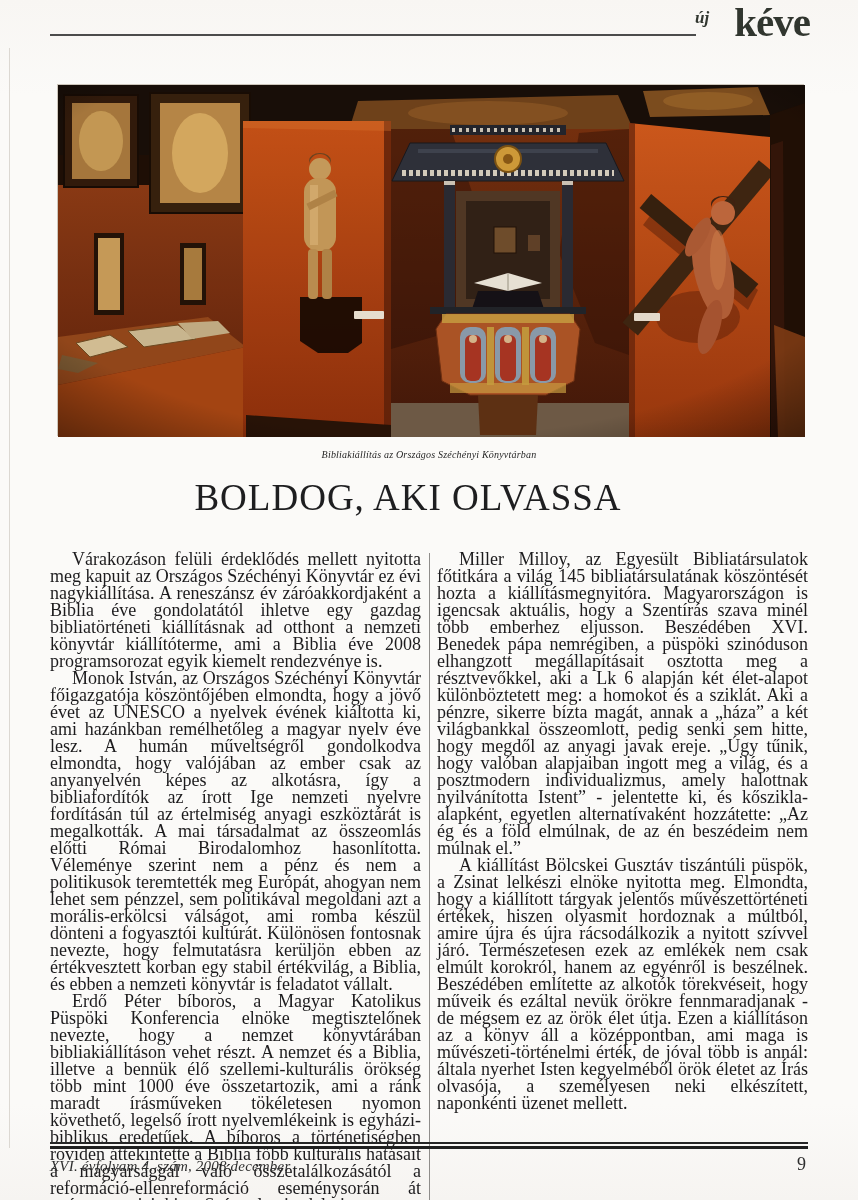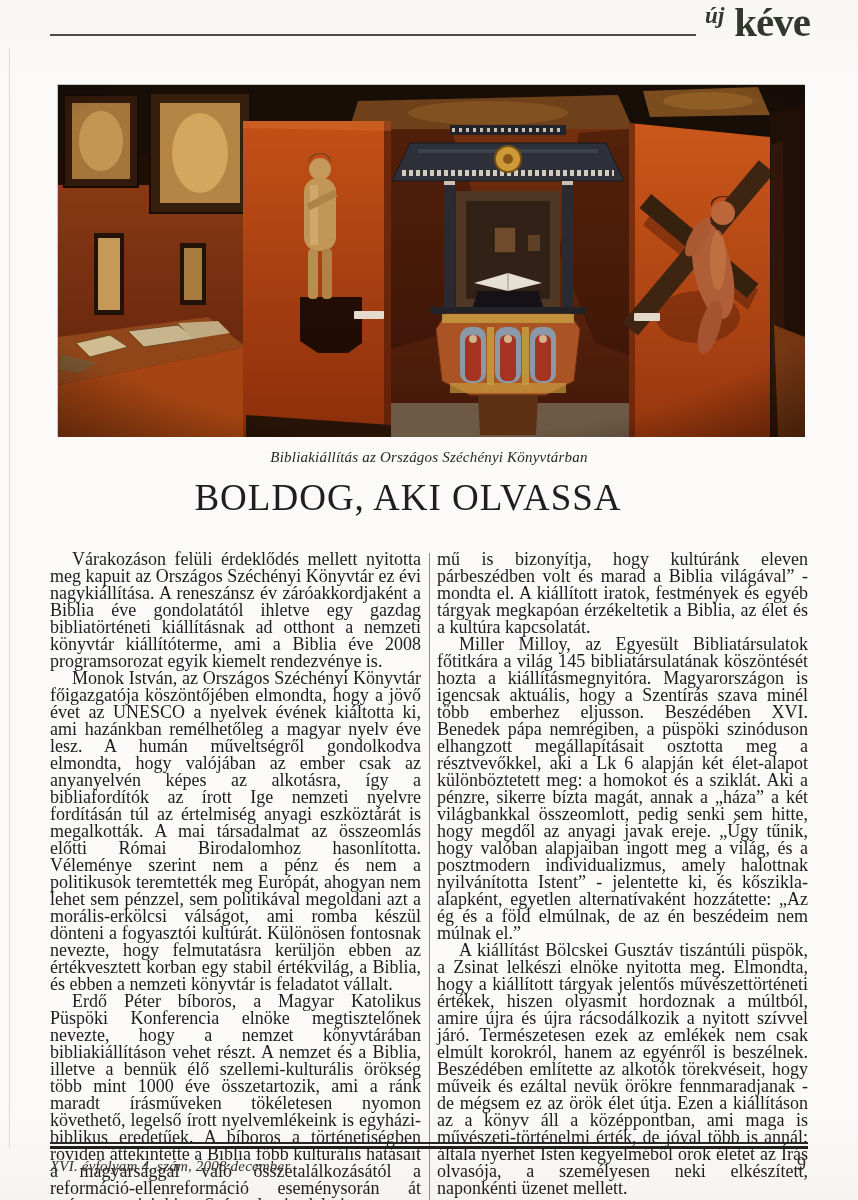--- a/index.html
+++ b/index.html
@@ -5,26 +5,26 @@
   * { margin:0; padding:0; box-sizing:border-box; }
   html,body { width:858px; height:1200px; }
   body { font-family:"Liberation Serif", serif; background:#efedea; }
   .page {
     position:relative; width:858px; height:1200px; overflow:hidden;
     background:linear-gradient(180deg,#f8f6f3 0%, #fbfaf8 8%, #fbfaf8 92%, #f6f4f1 100%);
   }
   .scan-edge-left { position:absolute; left:9px; top:48px; width:1px; height:1100px; background:#dcd8d2; }
   .header-rule { position:absolute; left:50px; top:34px; width:646px; height:2px; background:#4c4c4c; }
   .logo { position:absolute; top:2px; right:48px; color:#31362f; white-space:nowrap; }
-  .logo .uj { display:inline-block; font-size:23px; font-weight:bold; font-style:italic; transform:translateY(-13px); letter-spacing:0; margin-right:10px; }
-  .logo .keve { font-size:41px; font-weight:bold; letter-spacing:-1px; line-height:1; }
+  .logo .uj { display:inline-block; font-size:17px; font-weight:bold; font-style:italic; transform:translateY(-13px); letter-spacing:0; margin-right:1px; }
+  .logo .keve { font-size:41px; font-weight:bold; letter-spacing:-1px; line-height:1;margin-left:24px; }
   .photo-wrap { position:absolute; left:57px; top:84px; width:747px; height:352px; border:1px solid #cdc6bb; }
   .photo-wrap svg { display:block; }
   .caption { position:absolute; left:0; top:449px; width:858px; text-align:center;
-    font-style:italic; font-size:15px; color:#262626; letter-spacing:.2px; }
+    font-style:italic; font-size:10px; color:#262626; letter-spacing:.2px; }
   .title { position:absolute; left:0; top:478px; width:816px; text-align:center;
     font-size:37px; font-weight:400; color:#1e1e20; letter-spacing:1px; line-height:1.1; }
   .columns { position:absolute; left:50px; top:551px; width:758px; display:flex; }
   .col { width:371px; font-size:18px; line-height:17px; text-align:justify; color:#1c1b1d; }
   .col p { text-indent:22px; margin:0; }
   .col p.cont { text-indent:0; }
   .col-divider { width:1px; background:#8f8d8a; margin:2px 7px 0 8px; }
   .footer-rule { position:absolute; left:50px; top:1142px; width:758px; height:7px;
     border-top:2px solid #262626; border-bottom:3px solid #1f1f1f; }
   .footer-issue { position:absolute; left:50px; top:1158px; font-style:italic; font-size:15px; color:#2e2e2e; letter-spacing:.2px;text-align:right; }
@@ -193,21 +193,20 @@
   <h1 class="title">BOLDOG, AKI OLVASSA</h1>
 
   <div class="columns">
     <div class="col">
       <p>Várakozáson felüli érdeklődés mellett nyitotta meg kapuit az Országos Széchényi Könyvtár ez évi nagykiállítása. A reneszánsz év záróakkordjaként a Biblia éve gondolatától ihletve egy gazdag bibliatörténeti kiállításnak ad otthont a nemzeti könyvtár kiállítóterme, ami a Biblia éve 2008 programsorozat egyik kiemelt rendezvénye is.</p>
       <p>Monok István, az Országos Széchényi Könyvtár főigazgatója köszöntőjében elmondta, hogy a jövő évet az UNESCO a nyelvek évének kiáltotta ki, ami hazánkban remélhetőleg a magyar nyelv éve lesz. A humán műveltségről gondolkodva elmondta, hogy valójában az ember csak az anyanyelvén képes az alkotásra, így a bibliafordítók az írott Ige nemzeti nyelvre fordításán túl az értelmiség anyagi eszköztárát is megalkották. A mai társadalmat az összeomlás előtti Római Birodalomhoz hasonlította. Véleménye szerint nem a pénz és nem a politikusok teremtették meg Európát, ahogyan nem lehet sem pénzzel, sem politikával megoldani azt a morális-erkölcsi válságot, ami romba készül dönteni a fogyasztói kultúrát. Különösen fontosnak nevezte, hogy felmutatásra kerüljön ebben az értékvesztett korban egy stabil értékvilág, a Biblia, és ebben a nemzeti könyvtár is feladatot vállalt.</p>
       <p>Erdő Péter bíboros, a Magyar Katolikus Püspöki Konferencia elnöke megtisztelőnek nevezte, hogy a nemzet könyvtárában bibliakiállításon vehet részt. A nemzet és a Biblia, illetve a bennük élő szellemi-kulturális örökség több mint 1000 éve összetartozik, ami a ránk maradt írásműveken tökéletesen nyomon követhető, legelső írott nyelvemlékeink is egyházi-biblikus eredetűek. A bíboros a történetiségben röviden áttekintette a Biblia főbb kulturális hatásait a magyarsággal való összetalálkozásától a reformáció-ellenreformáció eseménysorán át egészen napjainkig. „Számtalan irodalmi</p>
     </div>
     <div class="col-divider"></div>
     <div class="col">
-      <p class="cont">mű is bizonyítja, hogy kultúránk eleven párbeszédben volt és marad a Biblia világával” - mondta el. A kiállított iratok, festmények és egyéb tárgyak megkapóan érzékeltetik a Biblia, az élet és a kultúra kapcsolatát.</p>
       <p>Miller Milloy, az Egyesült Bibliatársulatok főtitkára a világ 145 bibliatársulatának köszöntését hozta a kiállításmegnyitóra. Magyarországon is igencsak aktuális, hogy a Szentírás szava minél több emberhez eljusson. Beszédében XVI. Benedek pápa nemrégiben, a püspöki szinóduson elhangzott megállapításait osztotta meg a résztvevőkkel, aki a Lk 6 alapján két élet-alapot különböztetett meg: a homokot és a sziklát. Aki a pénzre, sikerre bízta magát, annak a „háza” a két világbankkal összeomlott, pedig senki sem hitte, hogy megdől az anyagi javak ereje. „Úgy tűnik, hogy valóban alapjaiban ingott meg a világ, és a posztmodern individualizmus, amely halottnak nyilvánította Istent” - jelentette ki, és kőszikla-alapként, egyetlen alternatívaként hozzátette: „Az ég és a föld elmúlnak, de az én beszédeim nem múlnak el.”</p>
       <p>A kiállítást Bölcskei Gusztáv tiszántúli püspök, a Zsinat lelkészi elnöke nyitotta meg. Elmondta, hogy a kiállított tárgyak jelentős művészettörténeti értékek, hiszen olyasmit hordoznak a múltból, amire újra és újra rácsodálkozik a nyitott szívvel járó. Természetesen ezek az emlékek nem csak elmúlt korokról, hanem az egyénről is beszélnek. Beszédében említette az alkotók törekvéseit, hogy műveik és ezáltal nevük örökre fennmaradjanak - de mégsem ez az örök élet útja. Ezen a kiállításon az a könyv áll a középpontban, ami maga is művészeti-történelmi érték, de jóval több is annál: általa nyerhet Isten kegyelméből örök életet az Írás olvasója, a személyesen neki elkészített, naponkénti üzenet mellett.</p>
     </div>
   </div>
 
   <div class="footer-rule"></div>
   <p class="footer-issue">XVI. évfolyam 4. szám, 2008 december</p>
   <p class="footer-page">9</p>
 
 </div>

